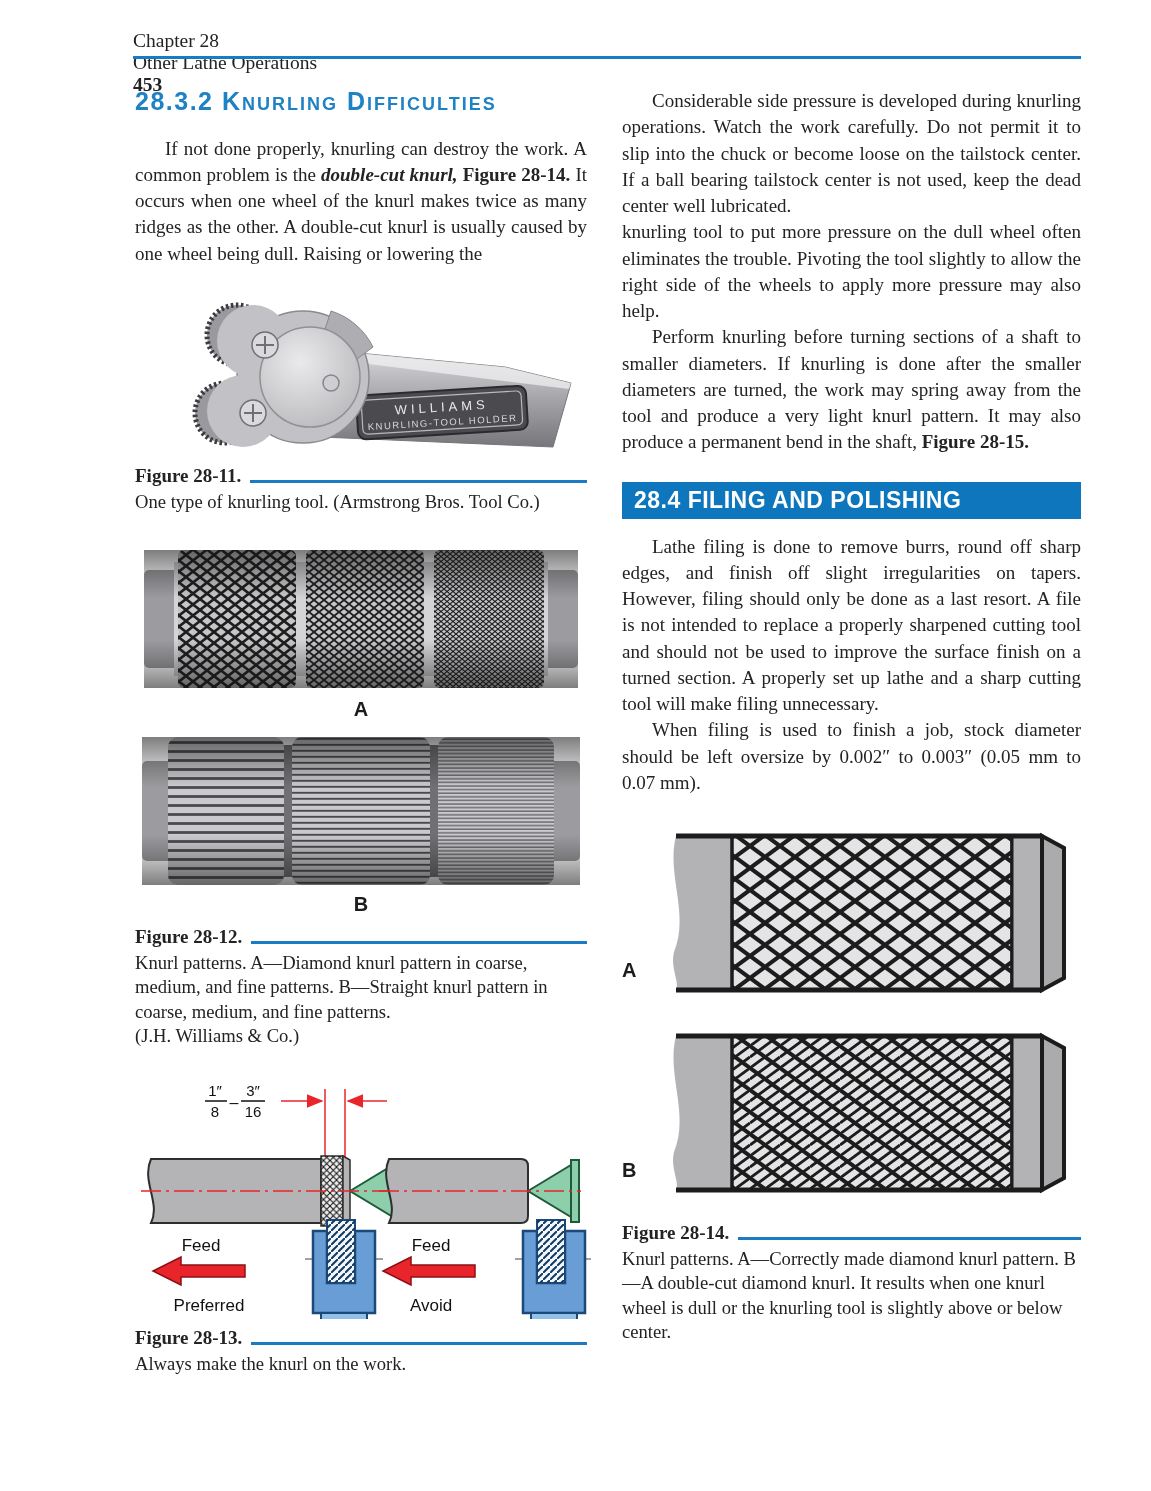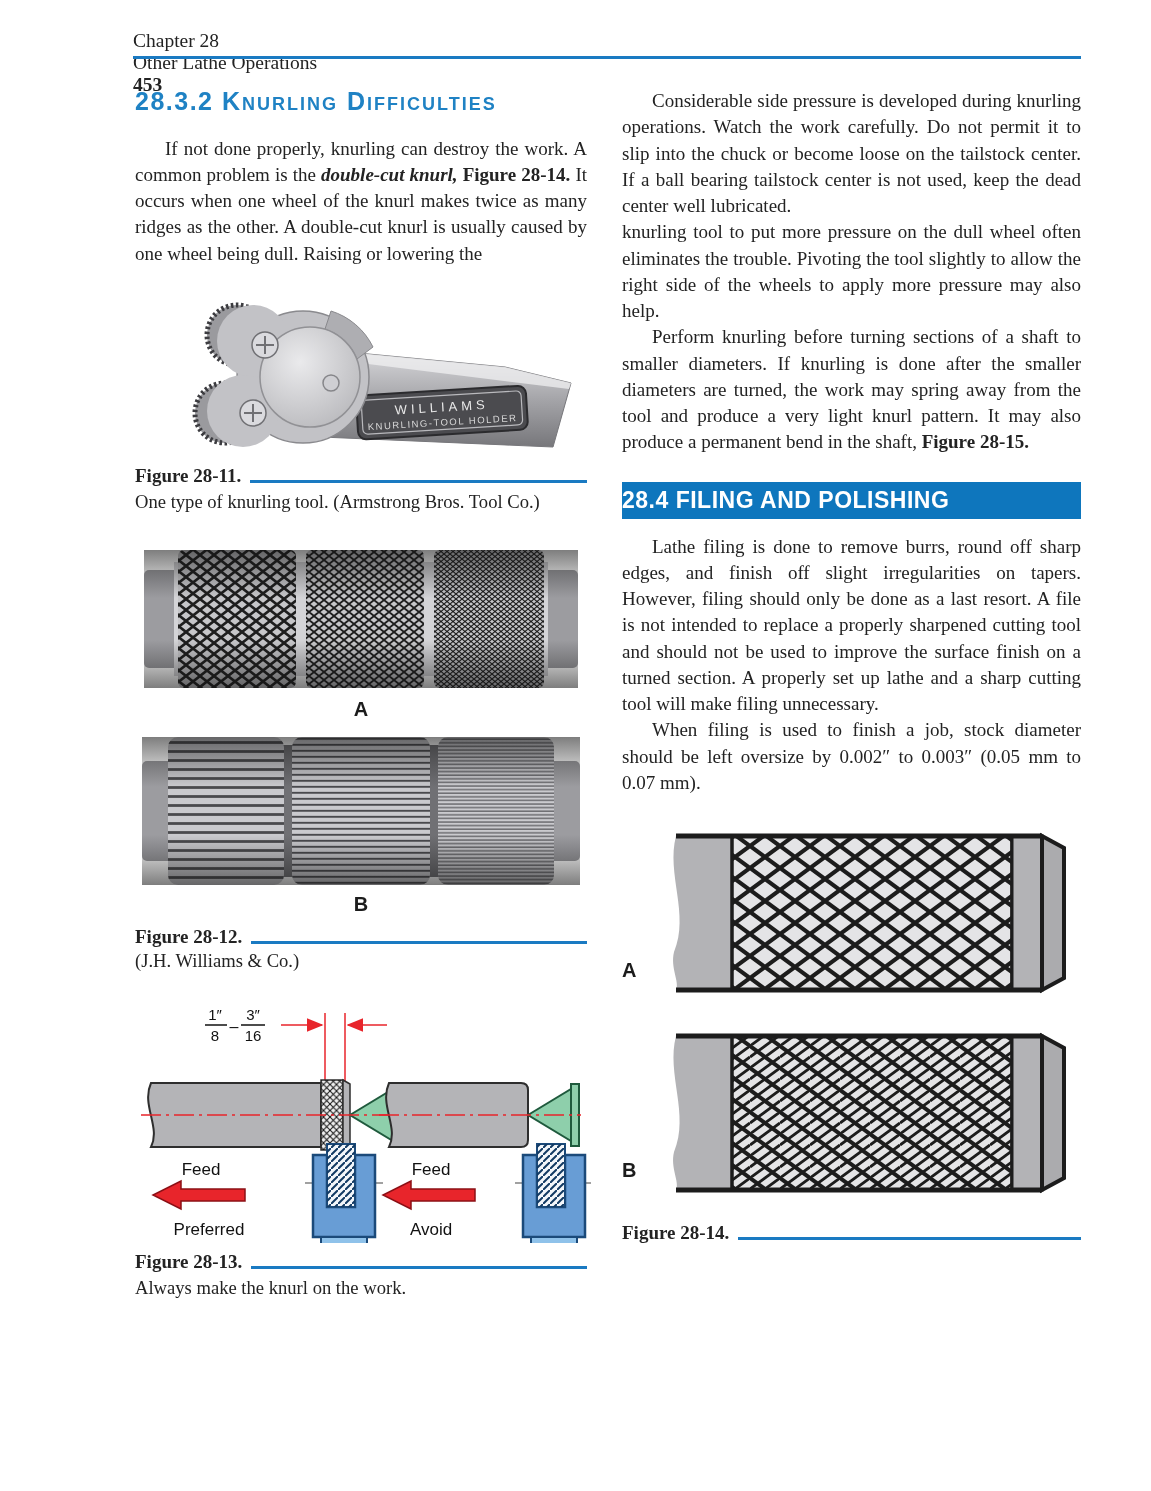--- a/index.html
+++ b/index.html
@@ -19,21 +19,21 @@
   
   .sec-head{font-family:"Liberation Sans",sans-serif;font-size:25px;letter-spacing:1.5px;
         color:#1f82c4;margin:0 0 20px 0;line-height:1.1;}
   .sec-head .sc{font-variant:small-caps;letter-spacing:2px;}
   p.body{font-size:19px;line-height:1.382;text-align:justify;margin:0;}
   p.ind{text-indent:30px;}
   .b{font-weight:bold;}
   .i{font-style:italic;}
   .section-bar{margin-top:26px;margin-bottom:15px;background:#0e76bd;color:#ffffff;
         font-family:"Liberation Sans",sans-serif;font-weight:bold;font-size:23px;
-        letter-spacing:0.5px;height:37px;display:flex;align-items:center;}
+        letter-spacing:0.5px;height:37px;display:flex;align-items:center;padding-left:12px;}
   
   .figure{margin-top:0;}
   .figcap-head{display:flex;align-items:flex-end;gap:9px;margin-top:8px;}
   .figcap-label{font-weight:bold;font-size:19px;white-space:nowrap;line-height:1.2;}
   .figcap-rule{flex:1;height:3px;background:#1a7ac2;margin-bottom:5px;}
   .figcap-text{font-size:18.6px;line-height:1.32;margin-top:2px;}
   .sub-label{font-family:"Liberation Sans",sans-serif;font-weight:bold;font-size:20px;
         text-align:center;color:#1c1c1c;}
   .fig-img{display:block;}
   .fig11-wrap{margin-top:18px;margin-left:10px;}
@@ -186,20 +186,21 @@
             <rect x="296" y="6" width="116" height="148" rx="10" fill="url(#sF)"></rect>
           </g>
         <rect x="0" y="6" width="438" height="50" fill="url(#fadeTop)"></rect>
         <rect x="0" y="104" width="438" height="50" fill="url(#fadeBot)"></rect>
       </svg>
       <div class="sub-label">B</div>
       <div class="figcap-head">
         <span class="figcap-label">Figure 28-12.</span>
         <span class="figcap-rule"></span>
       </div>
+      <div class="figcap-text" style="text-align:left;">Knurl patterns. A—Diamond knurl pattern in coarse, medium, and fine patterns. B—Straight knurl pattern in coarse, medium, and fine patterns.</div>
       <div class="figcap-text" style="text-align:left;margin-top:0;">(J.H. Williams &amp; Co.)</div>
     </div>
 
     <div class="figure fig13-wrap">
       <svg class="fig-img" width="460" height="256" viewBox="0 0 460 256">
         <defs>
           <marker id="arrR" markerWidth="11" markerHeight="9" refX="10" refY="4.5" orient="auto">
             <path d="M0,0 L11,4.5 L0,9 Z" fill="#e8252b"></path>
             </marker>
           <pattern id="xh" width="6.5" height="6.5" patternUnits="userSpaceOnUse">
@@ -313,15 +314,16 @@
           <rect x="352" y="12" width="30" height="154" fill="#b3b3b6" stroke="#1c1c1c" stroke-width="3"></rect>
           <path d="M382,12 L404,24 L404,154 L382,166 Z" fill="#ababae" stroke="#1c1c1c" stroke-width="4"></path>
           <line x1="16" y1="12" x2="382" y2="12" stroke="#1c1c1c" stroke-width="5"></line>
           <line x1="16" y1="166" x2="382" y2="166" stroke="#1c1c1c" stroke-width="5"></line>
         </svg>
       </div>
       <div class="figcap-head" style="margin-top:20px;">
         <span class="figcap-label">Figure 28-14.</span>
         <span class="figcap-rule"></span>
       </div>
+      <div class="figcap-text">Knurl patterns. A—Correctly made diamond knurl pattern. B—A double-cut diamond knurl. It results when one knurl wheel is dull or the knurling tool is slightly above or below center.</div>
     </div>
   </div>
 </div>
 
 </body></html>

